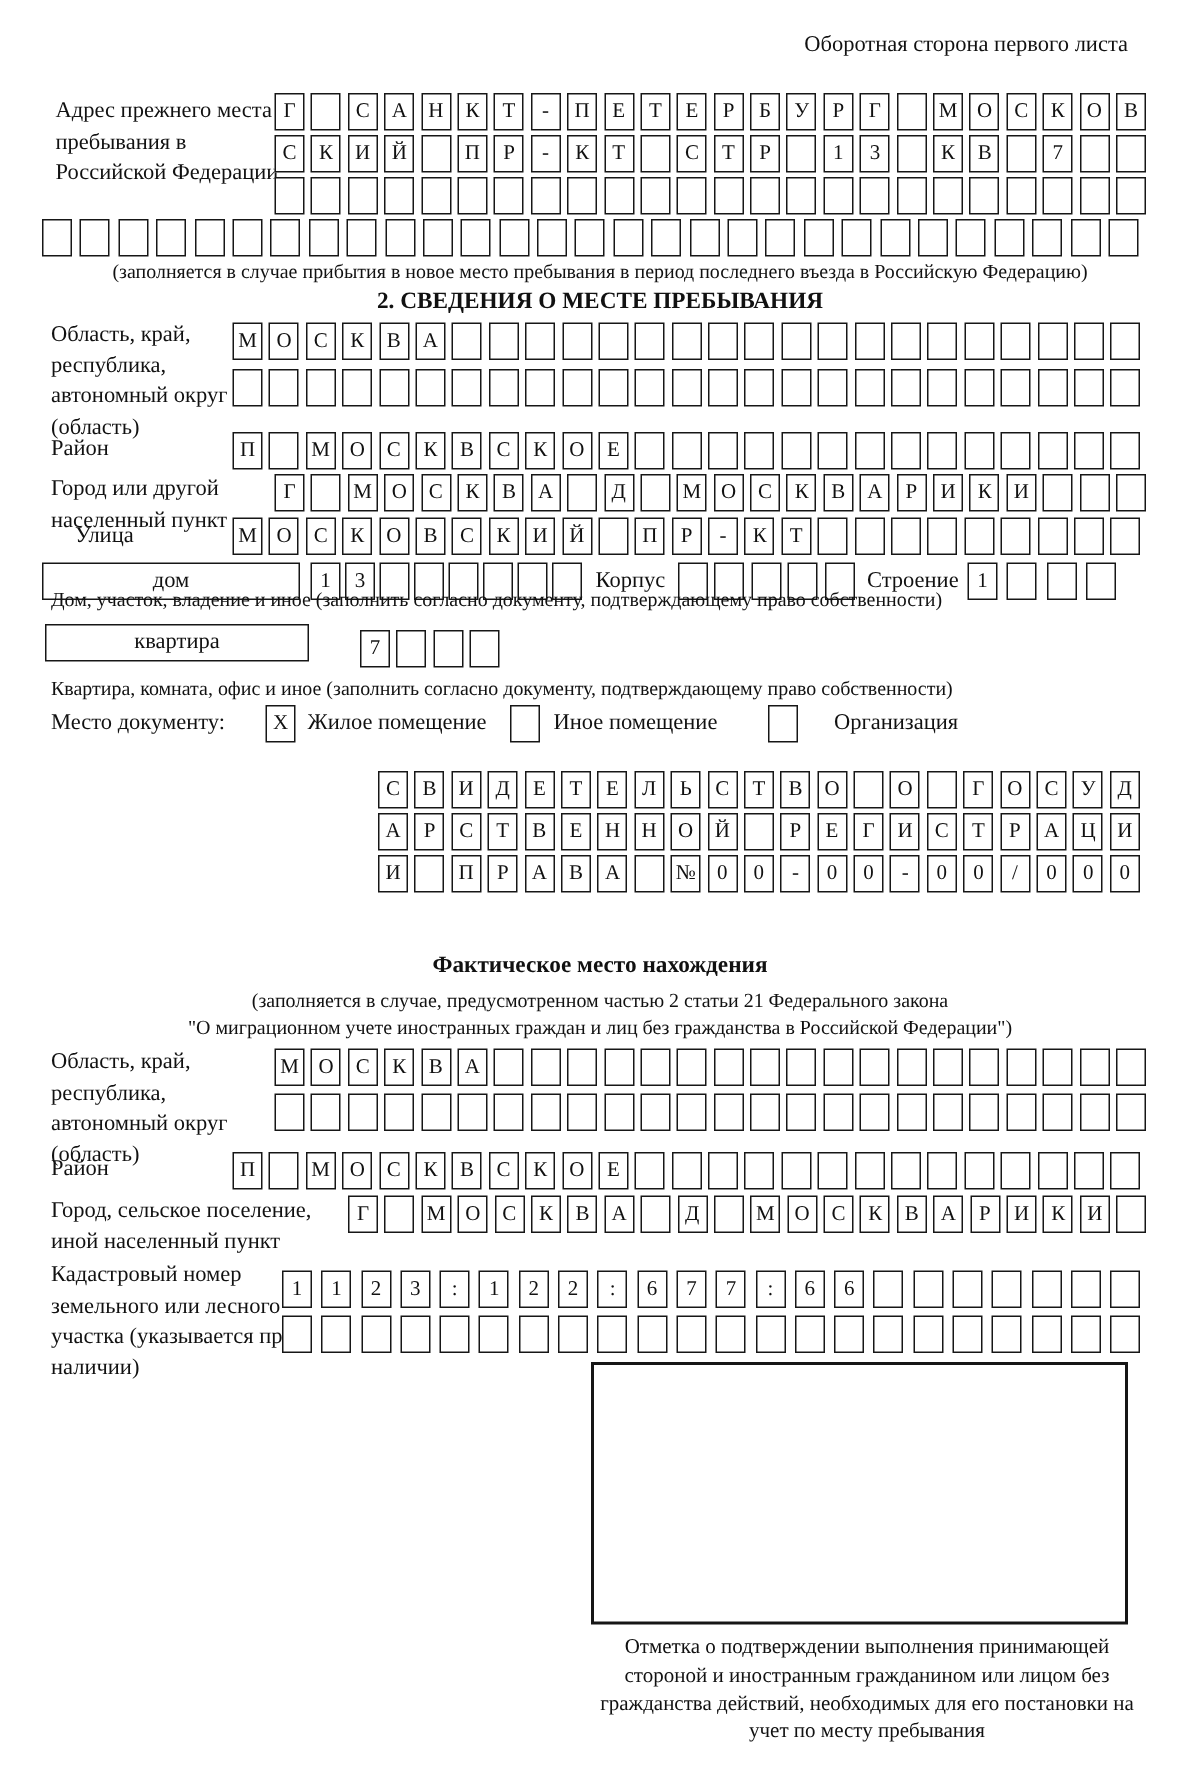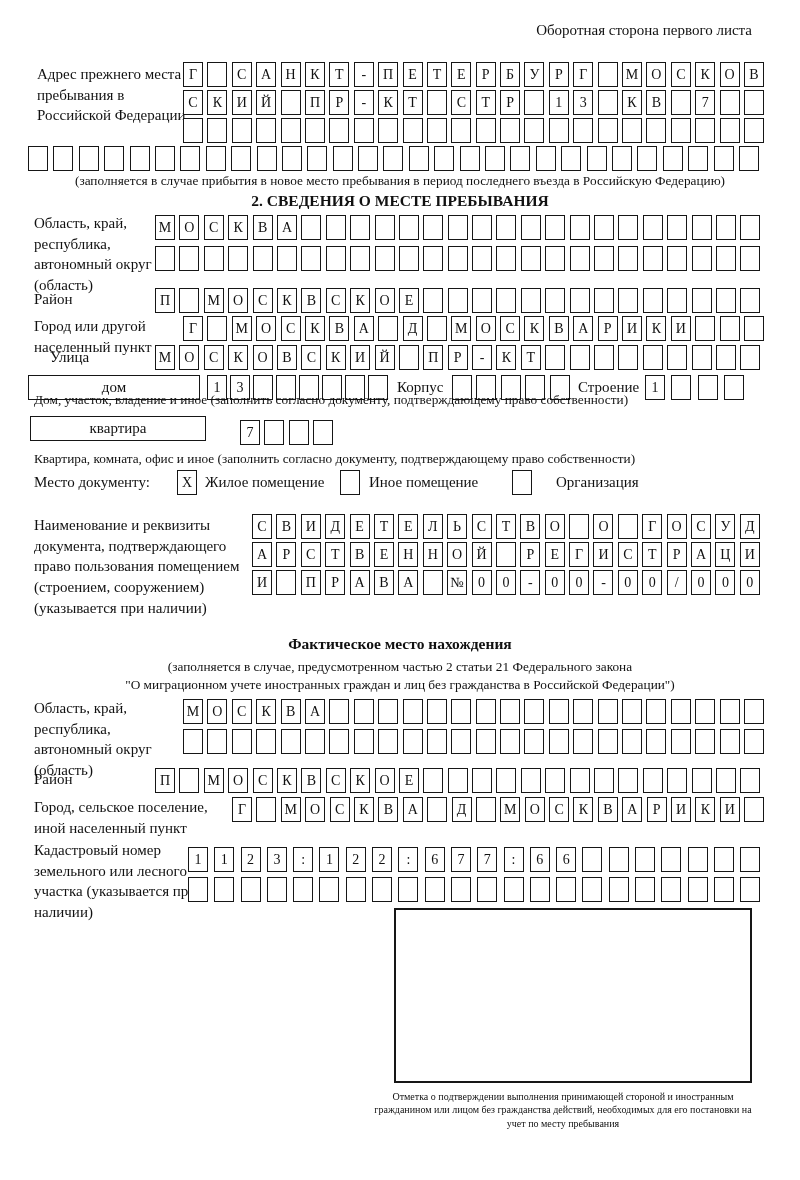--- a/index.html
+++ b/index.html
@@ -27,22 +27,22 @@
   .cbox-abs { position:absolute; }
   .wide-box {
     position:absolute; height:25px; box-sizing:border-box;
     border:1.6px solid #161616; background:#fff;
     display:flex; align-items:center; justify-content:center; font-size:15px;
   }
   .stamp-box {
     position:absolute; left:394px; top:908px; width:358px; height:175px;
     box-sizing:border-box; border:2px solid #161616; background:#fff;
   }
-  .stamp-caption { position:absolute; left:373px; top:1090px; width:380px;
-    font-size:10px; line-height:1.34; text-align:center; }
+  .stamp-caption { position:absolute; left:388px; top:1090px; width:380px;
+    font-size:14px; line-height:1.34; text-align:center; }
 </style>
 </head>
 <body>
 
 <div class="page">
 
   <div class="hdr" style="top:22px; right:48px;">Оборотная сторона первого листа</div>
 
   <div class="lbl" style="left:37px; top:64px; width:152px;">Адрес прежнего места пребывания в Российской Федерации</div>
   <div class="row" style="left:183px; top:62px;">
@@ -338,21 +338,20 @@
   <div class="note" style="left:34px; top:451px;">Квартира, комната, офис и иное (заполнить согласно документу, подтверждающему право собственности)</div>
 
   <div class="lbl" style="left:34px; top:472px;">Место документу:</div>
   <span class="cbox cbox-abs" style="left:177px; top:470px;">X</span>
   <div class="lbl" style="left:205px; top:472px;">Жилое помещение</div>
   <span class="cbox cbox-abs" style="left:340px; top:470px;"></span>
   <div class="lbl" style="left:369px; top:472px;">Иное помещение</div>
   <span class="cbox cbox-abs" style="left:512px; top:470px;"></span>
   <div class="lbl" style="left:556px; top:472px;">Организация</div>
 
-  <div class="lbl" style="left:34px; top:515px; width:222px;">Наименование и реквизиты документа, подтверждающего право пользования помещением (строением, сооружением) (указывается при наличии)</div>
   <div class="row" style="left:252px; top:514px;">
       <span class="cbox">С</span>
       <span class="cbox">В</span>
       <span class="cbox">И</span>
       <span class="cbox">Д</span>
       <span class="cbox">Е</span>
       <span class="cbox">Т</span>
       <span class="cbox">Е</span>
       <span class="cbox">Л</span>
       <span class="cbox">Ь</span>

